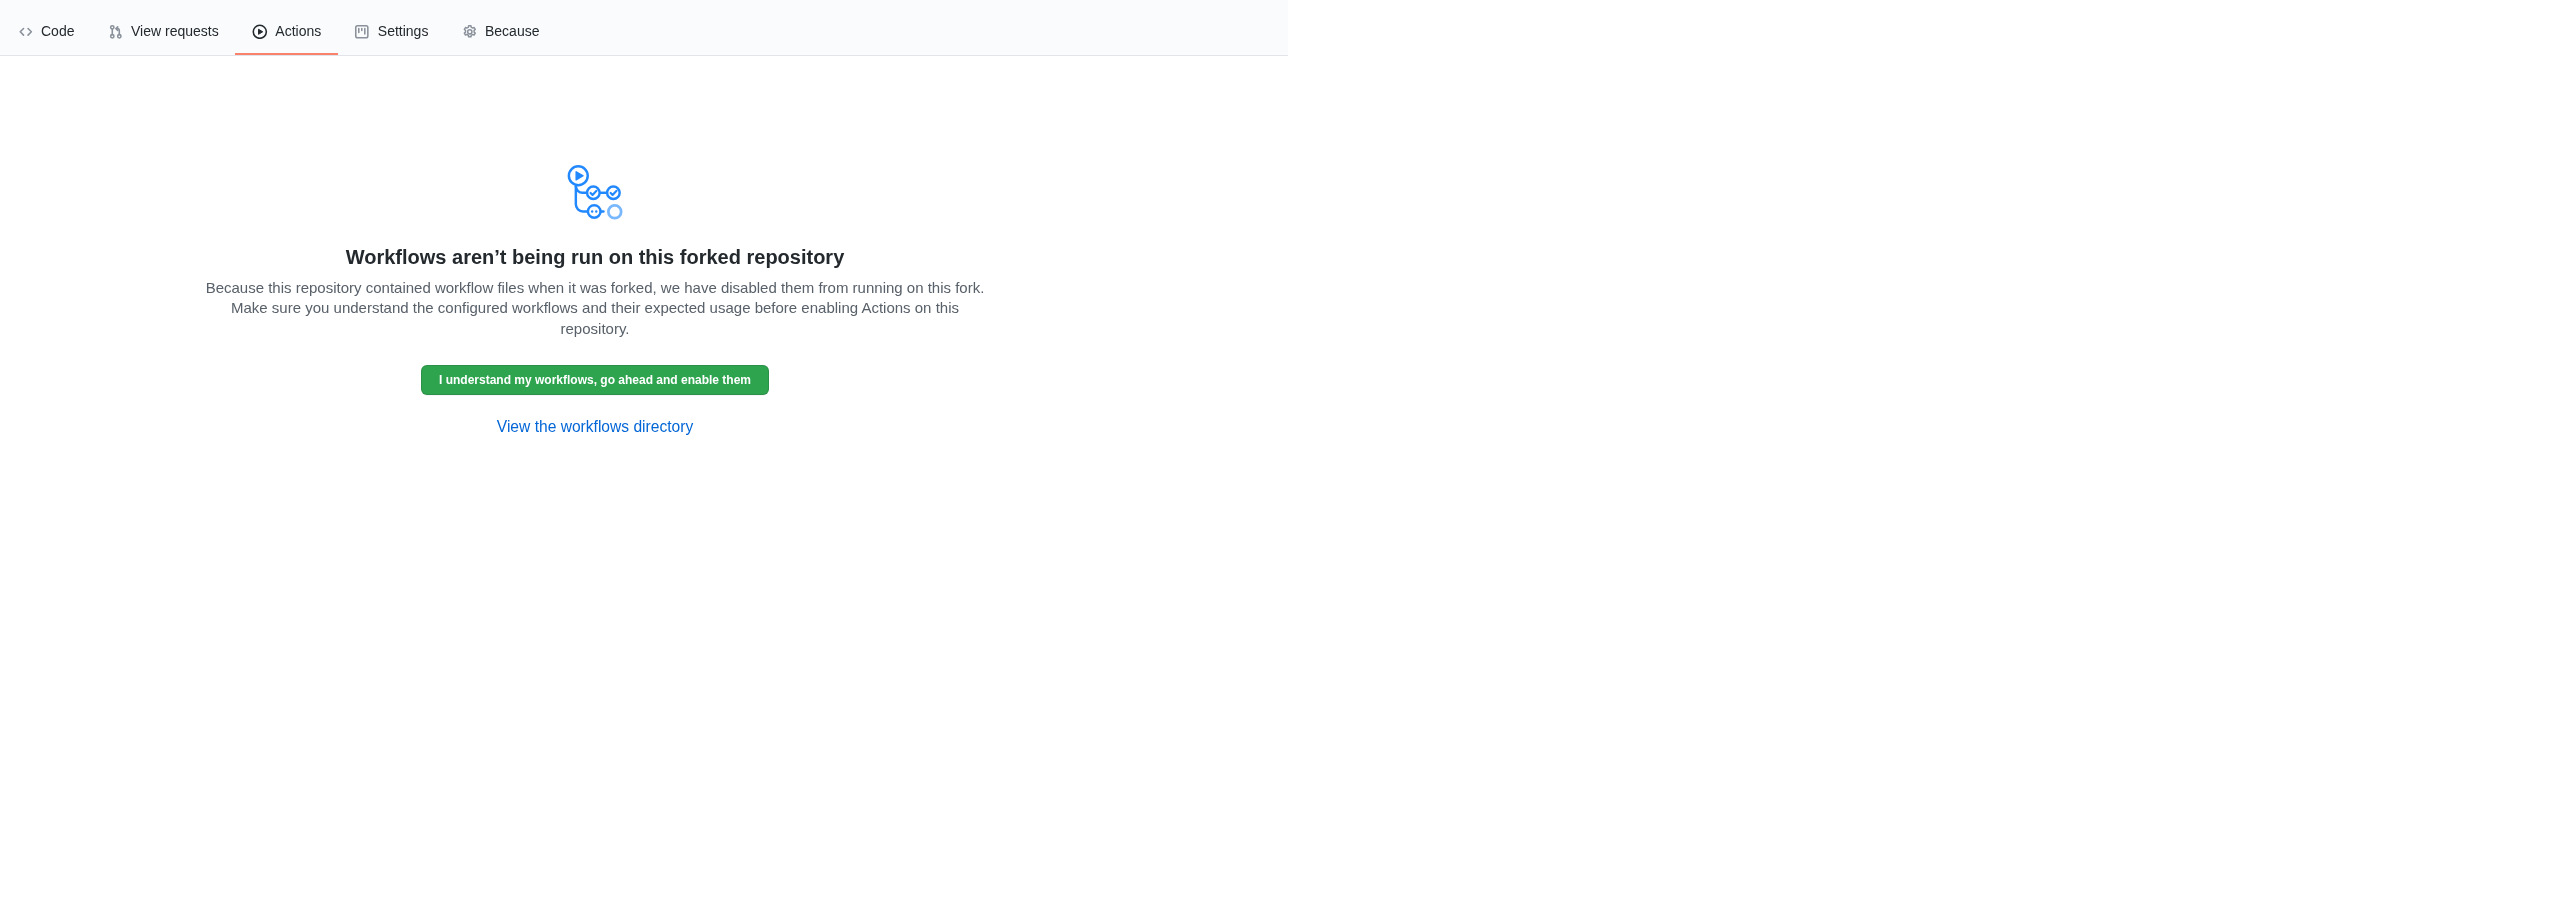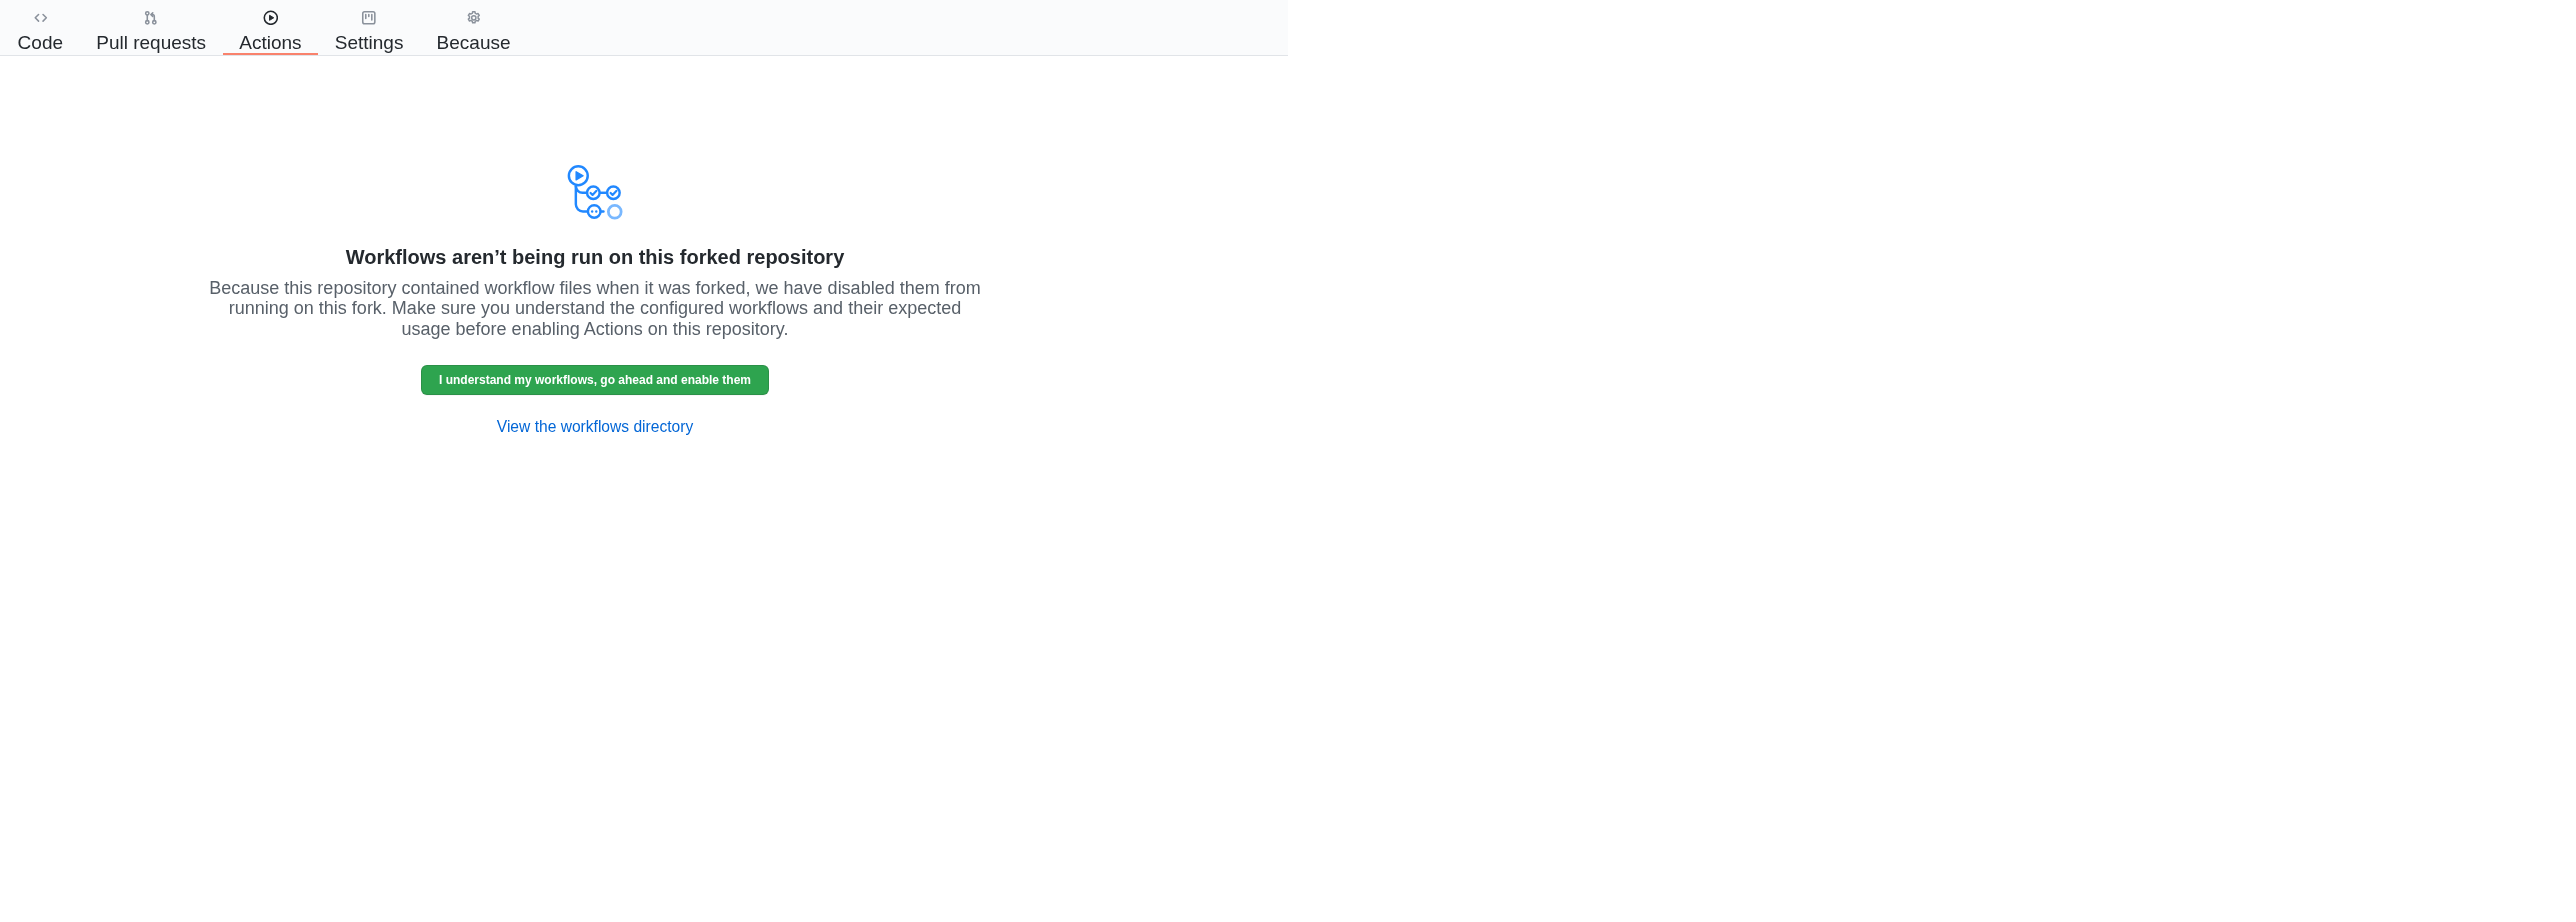--- a/index.html
+++ b/index.html
@@ -20,27 +20,26 @@
     border-bottom: 1px solid #e1e4e8;
     padding-left: 1px;
   }
   .tab {
     display: flex;
     align-items: center;
     gap: 7.8px;
     padding: 9.8px 16.6px 0 16.6px;
     box-sizing: border-box;
     border-bottom: 2.9px solid transparent;
-    font-size: 19px;
+    font-size: 14px;
     line-height: 1;
     color: #24292e;
     text-decoration: none;
     cursor: pointer;
     white-space: nowrap;
-    flex-direction: column;
   }
   .tab.selected {
     font-weight: 400;
     border-bottom-color: #f9826c;
   }
   .octicon {
     display: inline-flex;
     width: 15.6px; height: 15.6px;
     color: #8a919b;
     flex: none;
@@ -61,21 +60,21 @@
   .bs-heading {
     margin: 20.5px 0 0 0;
     font-size: 20px;
     line-height: 24.4px;
     font-weight: 700;
     color: #24292e;
   }
   .bs-desc {
     margin: 8.8px auto 0 auto;
     max-width: 782px;
-    font-size: 18px;
+    font-size: 15px;
     line-height: 20.5px;
     color: #586069;
   }
   .enable-btn {
     margin-top: 26px;
     height: 30px;
     padding: 0 16.6px;
     box-sizing: border-box;
     background: #2ea44f;
     color: #ffffff;
@@ -115,21 +114,21 @@
     <span class="octicon">
       <svg viewBox="0 0 16 16" fill="none" stroke="currentColor" stroke-width="1.6">
           <circle cx="4.4" cy="3.4" r="1.7"></circle>
           <path d="M4.4 5.3v5.5" stroke-linecap="round"></path>
           <circle cx="4.4" cy="12.6" r="1.7"></circle>
           <circle cx="11.6" cy="12.6" r="1.7"></circle>
           <path d="M11.6 10.7V6.6c0-1.2-.8-1.9-2-1.9H8.5" stroke-linecap="round"></path>
           <path d="M10 2.9 8.2 4.7 10 6.5" stroke-linecap="round" stroke-linejoin="round"></path>
         </svg>
     </span>
-    <span>Pull requests</span>
+    <span>View requests</span>
   </a>
 
   <a class="tab selected">
     <span class="octicon">
       <svg viewBox="0 0 16 16" fill="none" stroke="currentColor" stroke-width="1.6">
           <circle cx="8" cy="8" r="6.7"></circle>
           <path d="M6.7 5.4 11 8l-4.3 2.6Z" fill="currentColor" stroke-width="1" stroke-linejoin="round"></path>
         </svg>
     </span>
     <span>Actions</span>

